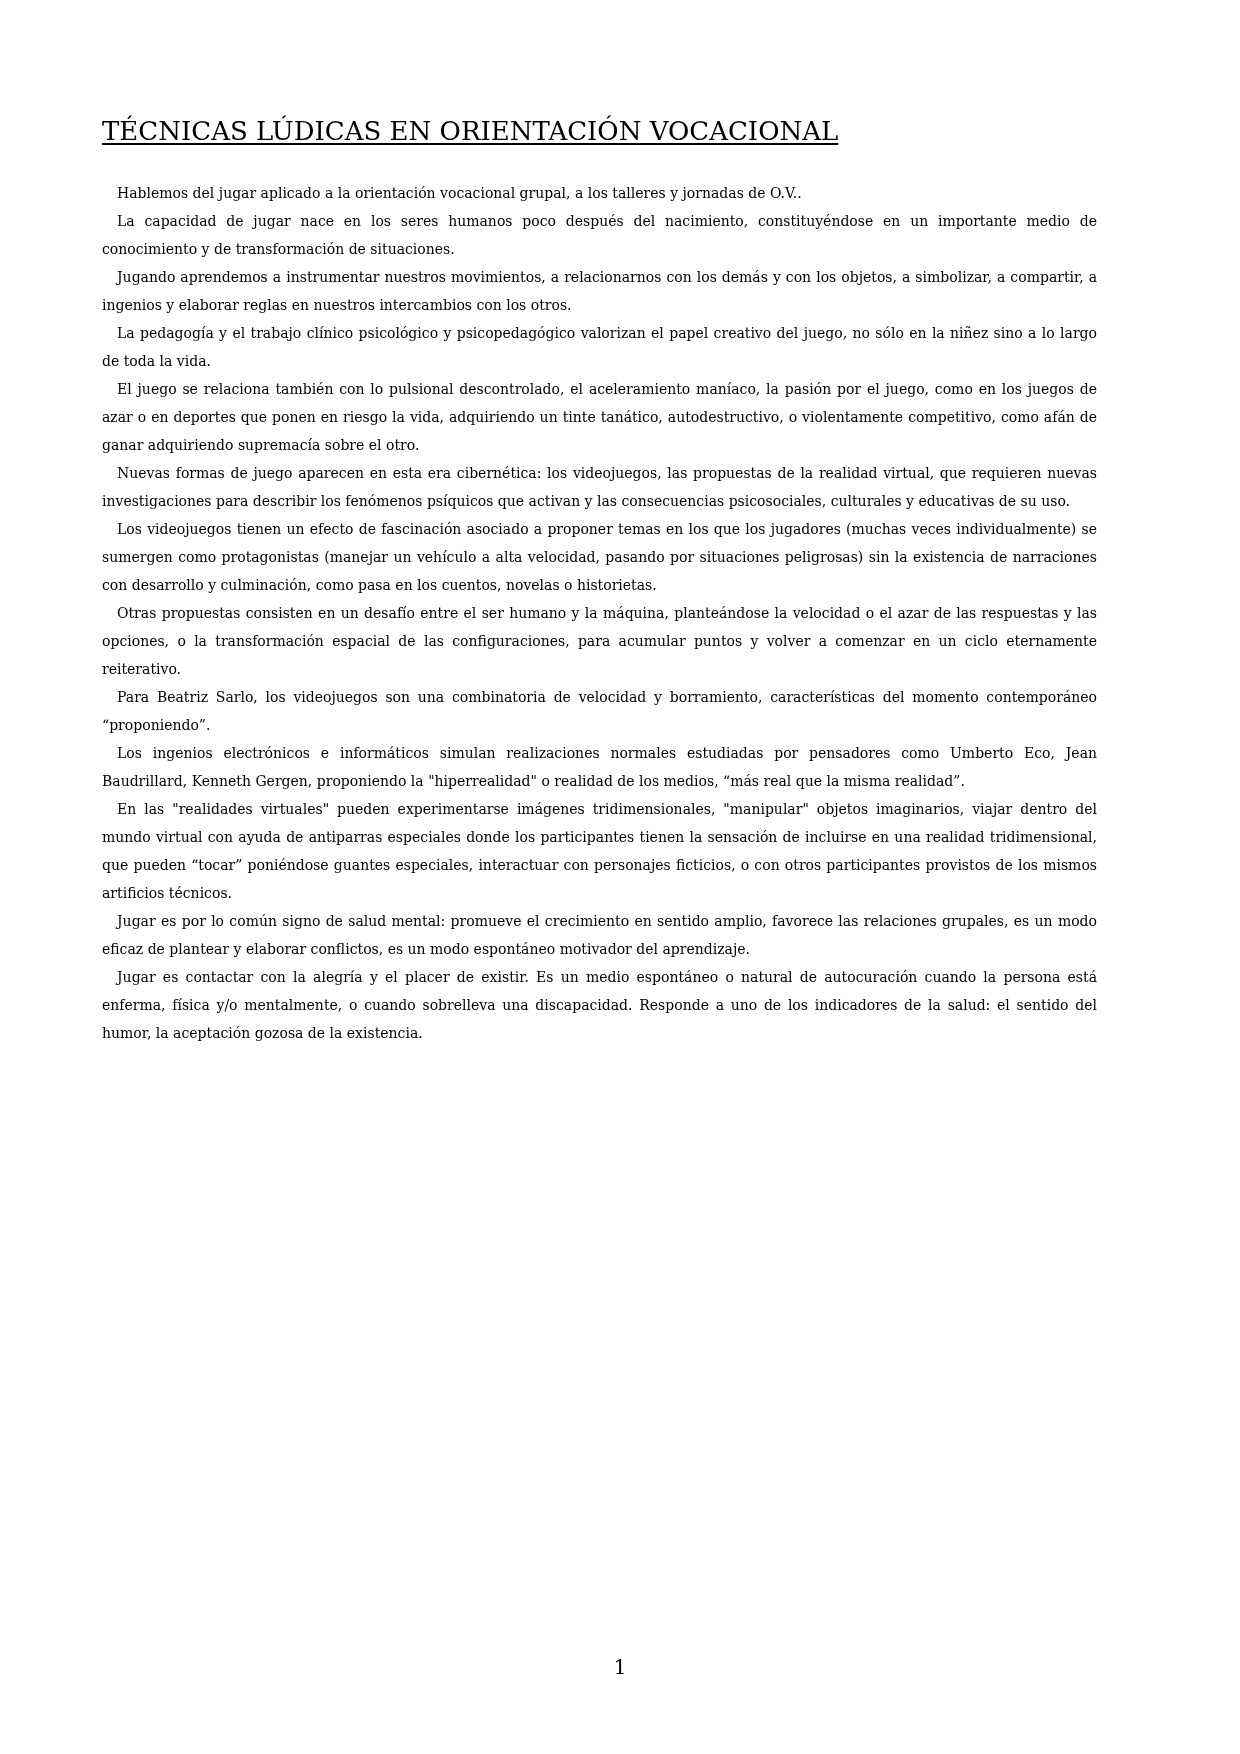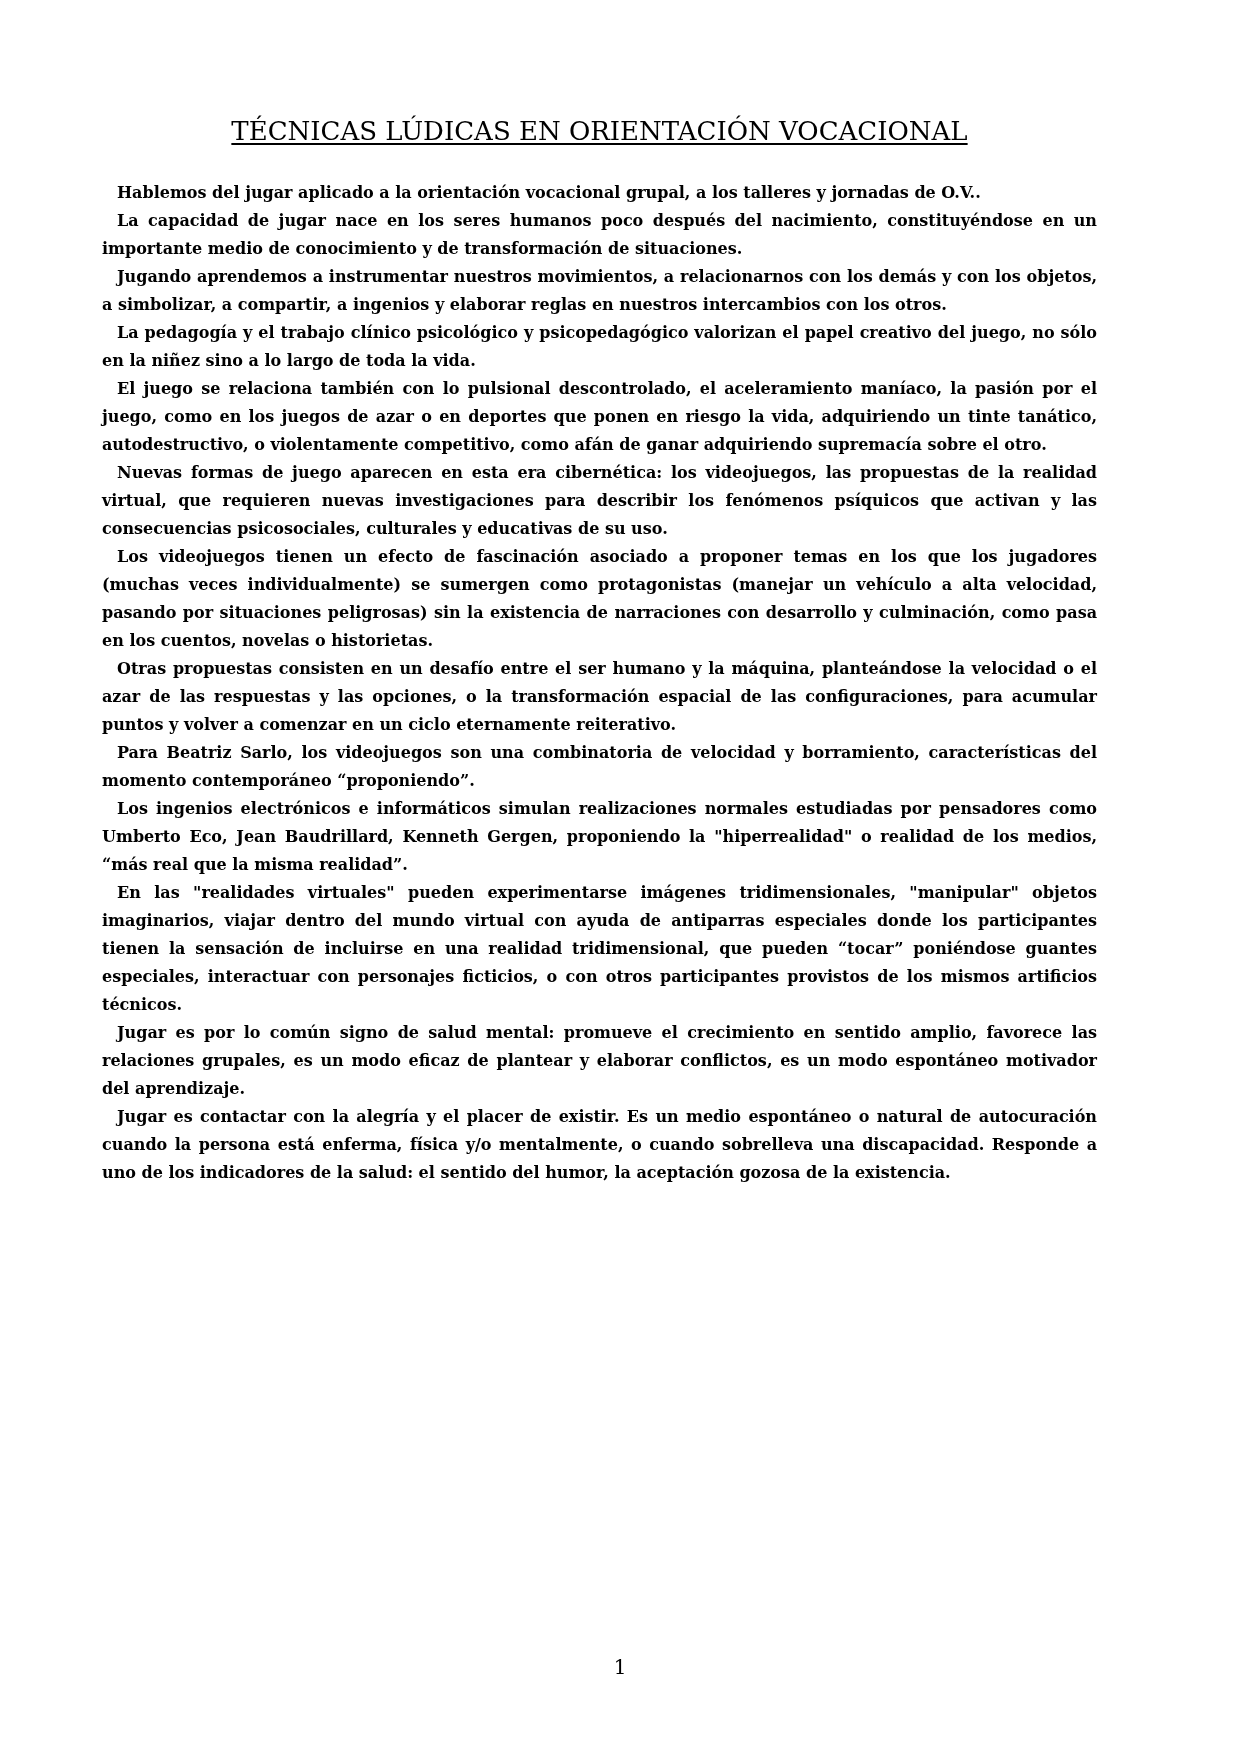--- a/index.html
+++ b/index.html
@@ -24,29 +24,27 @@
   }
   .doc-title {
     font-size: 26px;
     font-weight: normal;
     line-height: 30px;
     margin: 0 0 33px 0;
     text-decoration: underline;
     text-underline-offset: 3px;
     letter-spacing: 0px;
     white-space: nowrap;
-    text-align: center;
   }
   .doc-body p {
     margin: 0;
-    font-size: 16px;
+    font-size: 14px;
     line-height: 28px;
     text-align: justify;
     text-indent: 15px;
-    font-weight: bold;
   }
   .page-number {
     position: absolute;
     left: 0;
     width: 100%;
     top: 1655px;
     text-align: center;
     font-size: 20px;
     line-height: 24px;
   }

